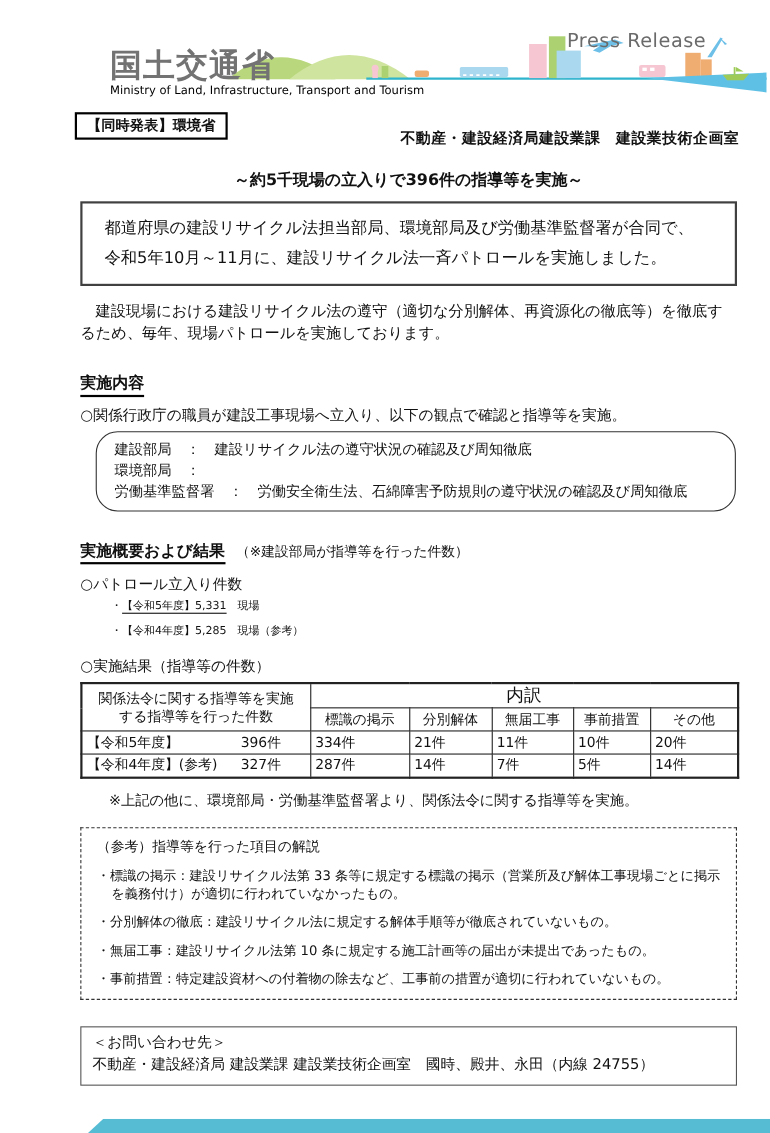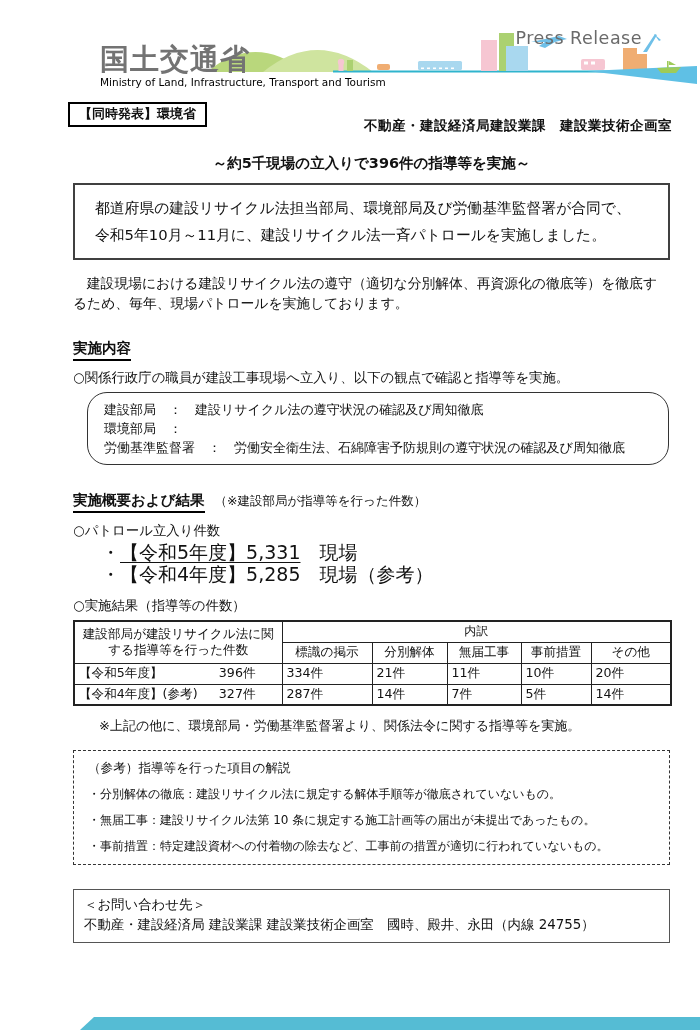--- a/index.html
+++ b/index.html
@@ -37,30 +37,30 @@
 
   .bracket-box { margin-top:5px; margin-left:14px; width:582px; border:1.5px solid #333; border-radius:20px;
                  padding:7px 16px 7px 16px; font-size:13px; line-height:19px; }
   .bk-row { display:flex; }
   .bk-label { white-space:nowrap; }
   .bk-desc { flex:1; }
   .bk-line { display:block; }
   .bk-line:empty { display:none; }
 
   .patrol-heading { margin-top:9px; font-size:13.4px; }
-  .patrol-item { margin-top:2px; margin-left:28px; font-size:19px; line-height:20px; }
+  .patrol-item { margin-top:2px; margin-left:28px; font-size:10px; line-height:20px; }
   .patrol-item .u { text-decoration:underline; text-underline-offset:3px; }
 
   .results-heading { margin-top:13px; font-size:13.4px; }
 
   table.res { border-collapse:collapse; table-layout:fixed; width:597px; margin-top:5px;
               font-size:12.6px; border:2px solid #222; }
   table.res td { border:1.2px solid #222; padding:0 4px; height:21px; }
   td.c1h { text-align:center; vertical-align:middle; line-height:16px; }
-  td.grp { text-align:center; font-size:12px; }
+  td.grp { text-align:center; font-size:16px; }
   td.sub { text-align:center; }
   td.num { text-align:left; padding-right:7px; }
   .lblrow { display:flex; justify-content:space-between; align-items:center; }
   .lblrow .tot { padding-right:22px; }
 
   .table-note { margin-top:11px; margin-left:26px; font-size:13px; }
 
   .ref-box { margin-top:15px; border:1.5px dashed #333; padding:9px 14px 10px 14px; font-size:12px; line-height:16px; }
   .ref-title { font-size:12.6px; margin-bottom:10px; }
   .ref-item { margin-bottom:10px; padding-left:1.1em; text-indent:-1.1em; }
@@ -180,21 +180,21 @@
         <col style="width:208px">
           <col style="width:90px">
           <col style="width:75px">
           <col style="width:74px">
           <col style="width:70px">
           <col style="width:80px">
       </colgroup>
       <tbody>
           <tr>
         <td class="c1h" rowspan="2">
-          <span style="display:block">建設部局が建設リサイクル法に関</span>
+          <span style="display:block">関係法令に関する指導等を実施</span>
           <span style="display:block">する指導等を行った件数</span>
         </td>
         <td class="grp" colspan="5">内訳</td>
       </tr>
       <tr>
         <td class="sub">標識の掲示</td>
         <td class="sub">分別解体</td>
         <td class="sub">無届工事</td>
         <td class="sub">事前措置</td>
         <td class="sub">その他</td>
@@ -225,20 +225,21 @@
         <td class="num">5件</td>
         <td class="num">14件</td>
       </tr>
     </tbody>
       </table>
 
     <div class="table-note">※上記の他に、環境部局・労働基準監督署より、関係法令に関する指導等を実施。</div>
 
     <div class="ref-box">
       <div class="ref-title">（参考）指導等を行った項目の解説</div>
+      <div class="ref-item">・標識の掲示：建設リサイクル法第 33 条等に規定する標識の掲示（営業所及び解体工事現場ごとに掲示を義務付け）が適切に行われていなかったもの。</div>
       <div class="ref-item">・分別解体の徹底：建設リサイクル法に規定する解体手順等が徹底されていないもの。</div>
       <div class="ref-item">・無届工事：建設リサイクル法第 10 条に規定する施工計画等の届出が未提出であったもの。</div>
       <div class="ref-item">・事前措置：特定建設資材への付着物の除去など、工事前の措置が適切に行われていないもの。</div>
     </div>
 
     <div class="contact-box">
       <div>＜お問い合わせ先＞</div>
       <div>不動産・建設経済局 建設業課 建設業技術企画室　國時、殿井、永田（内線 24755）</div>
 
     </div>

